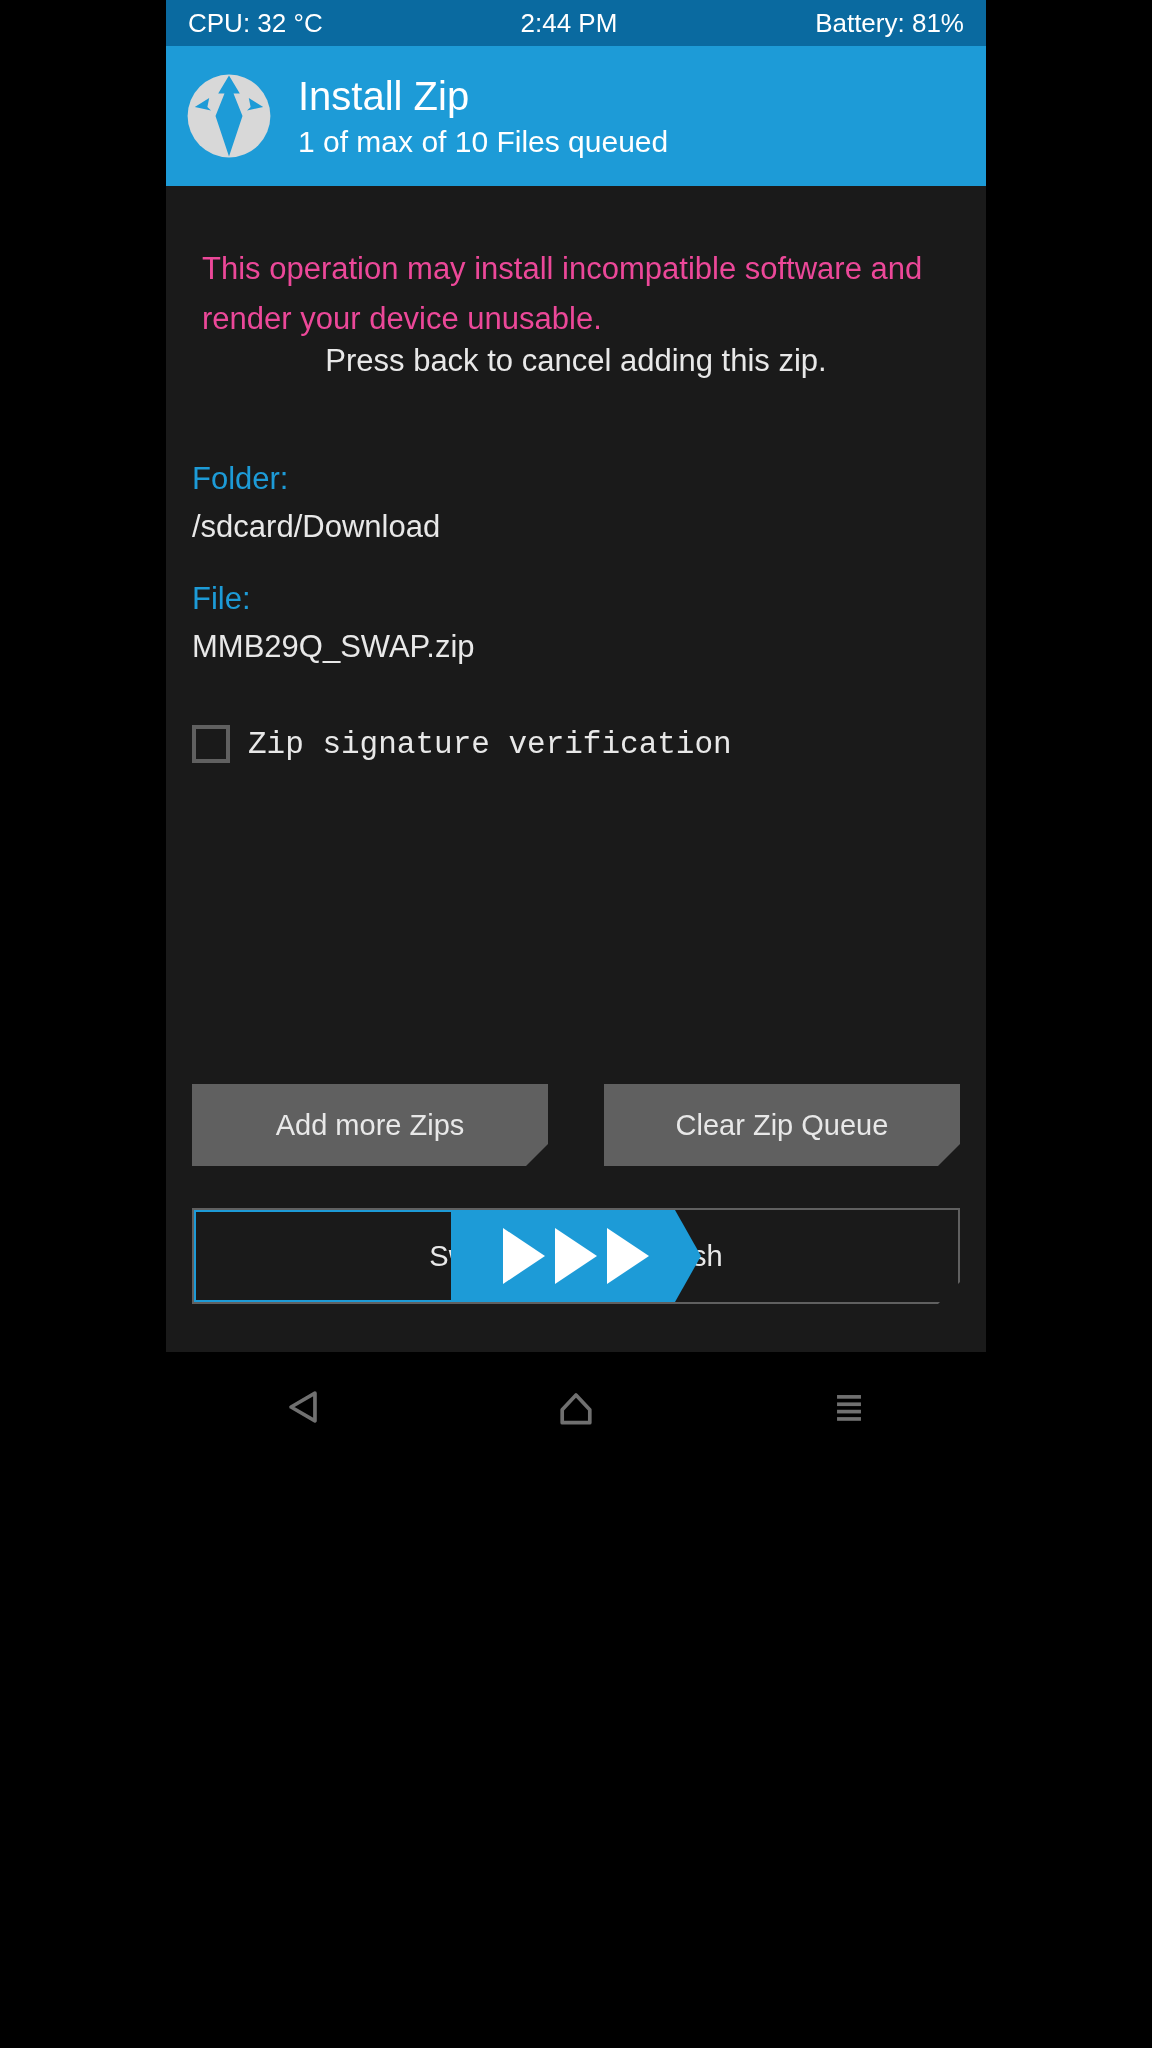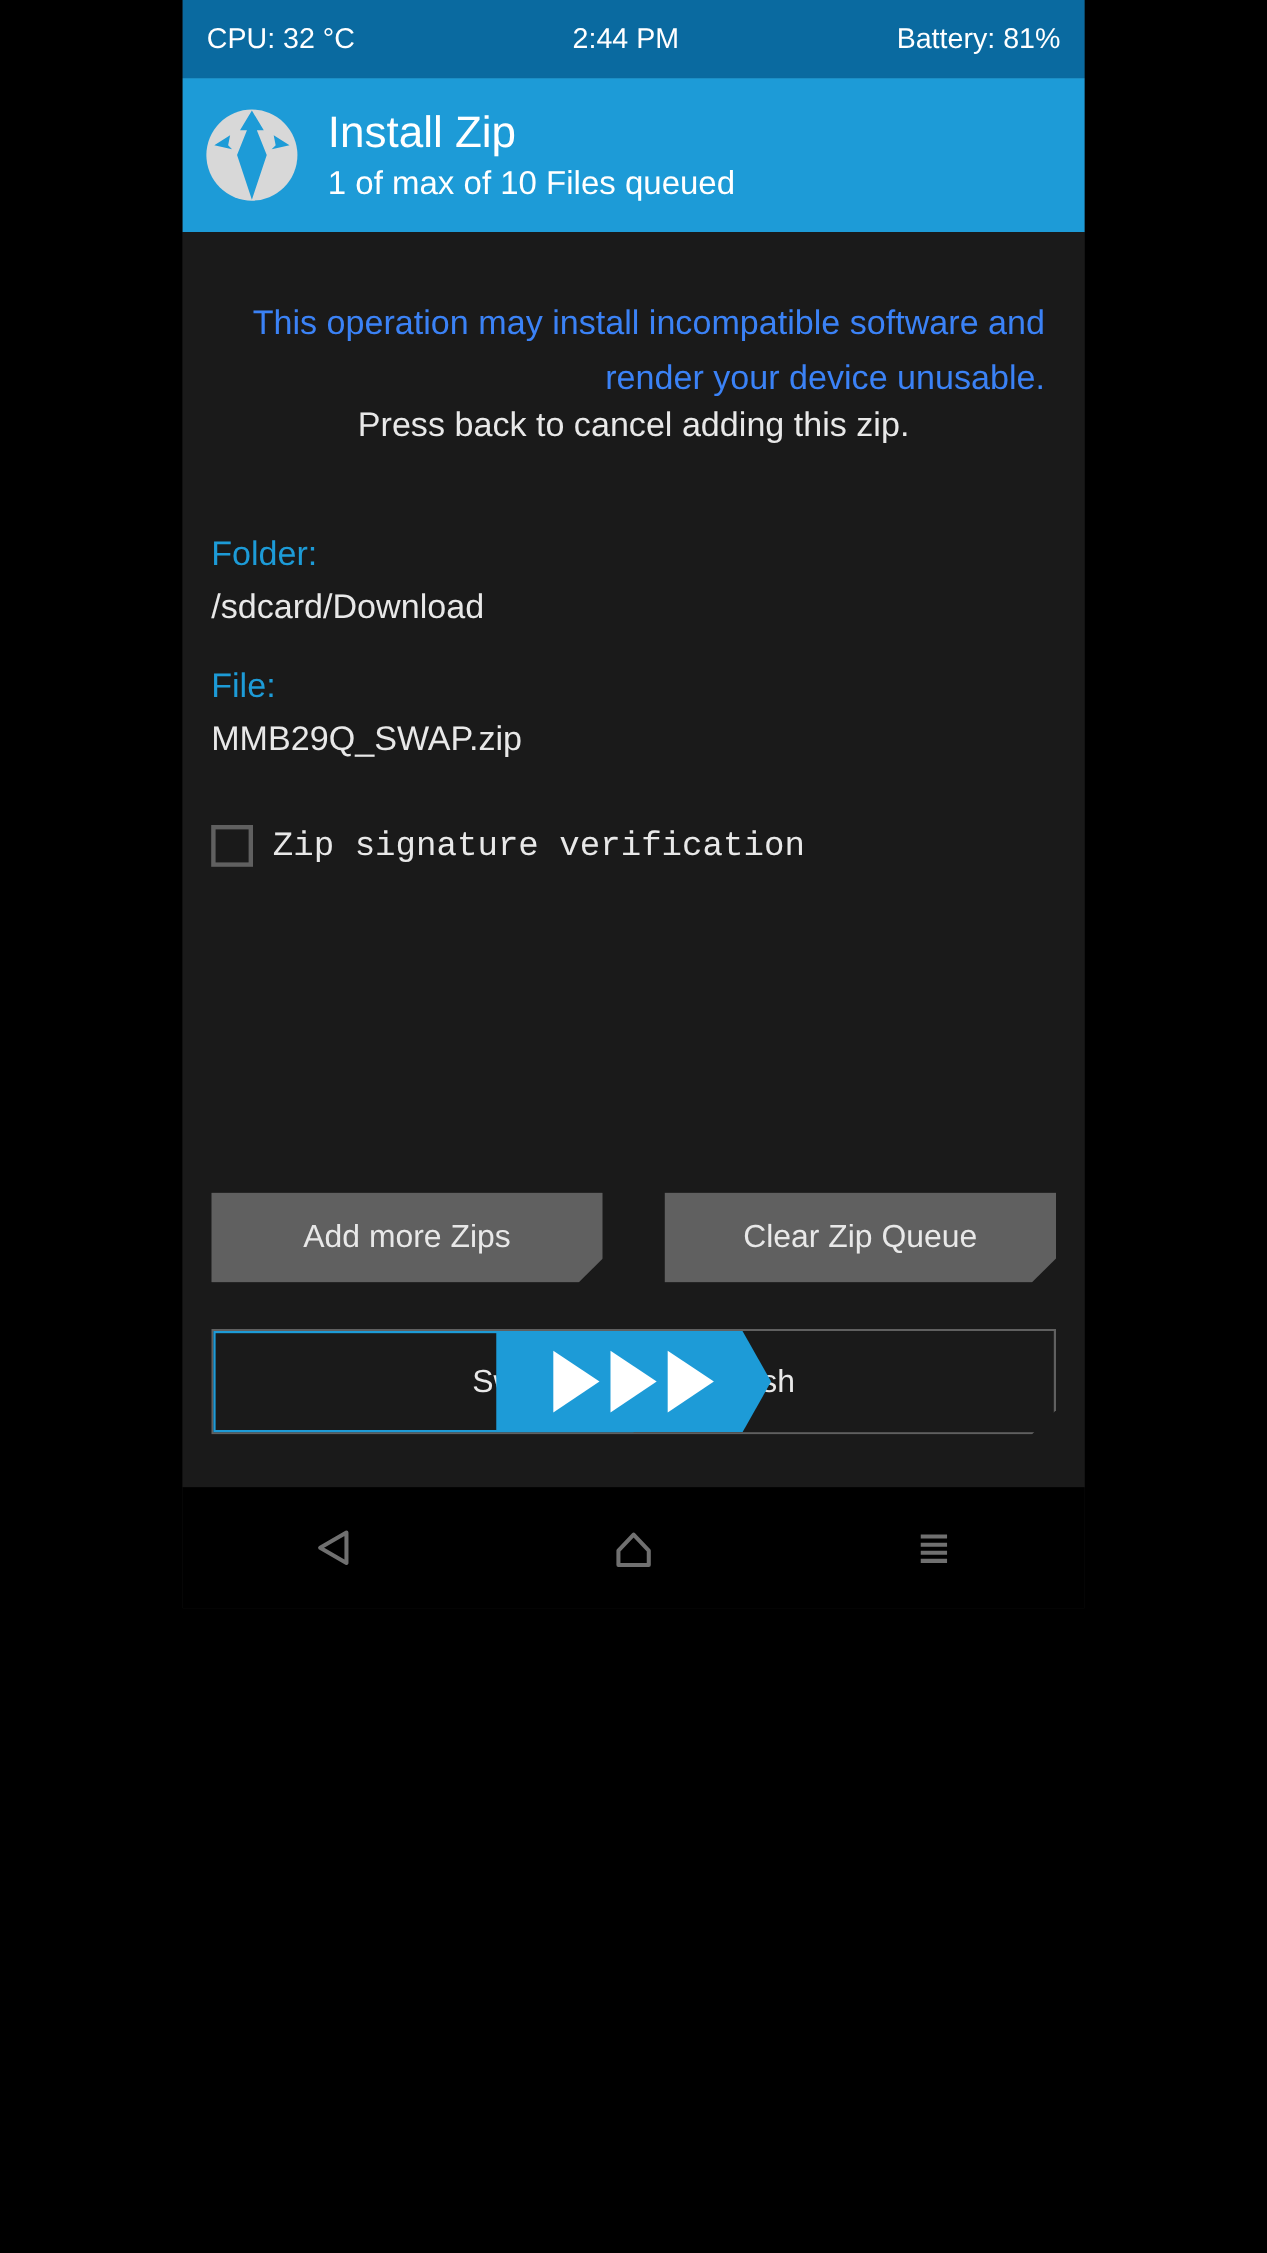--- a/index.html
+++ b/index.html
@@ -18,21 +18,21 @@
   }
   .device {
     width: 820px;
     height: 1462px;
     background: #1a1a1a;
     position: relative;
     display: flex;
     flex-direction: column;
   }
   .status-bar {
-    height: 71px;
+    height: 46px;
     background: #0a6aa0;
     display: flex;
     justify-content: space-between;
     align-items: center;
     padding: 4px 22px;
     color: #fff;
     font-size: 26px;
   }
   .header {
     height: 140px;
@@ -60,23 +60,23 @@
     font-weight: 300;
   }
   .content {
     flex: 1;
     background: #1a1a1a;
     padding: 0 26px;
     display: flex;
     flex-direction: column;
   }
   .warning {
-    color: #3b82f6;
-    font-size: 31px;
-    text-align: right;
+    color: #ec4899;
+    font-size: 31px;
+    text-align: left;
     margin-top: 58px;
     line-height: 1.6;
     padding: 0 10px;
   }
   .instruction {
     color: #e8e8e8;
     font-size: 31px;
     text-align: center;
   }
   .info-section {

